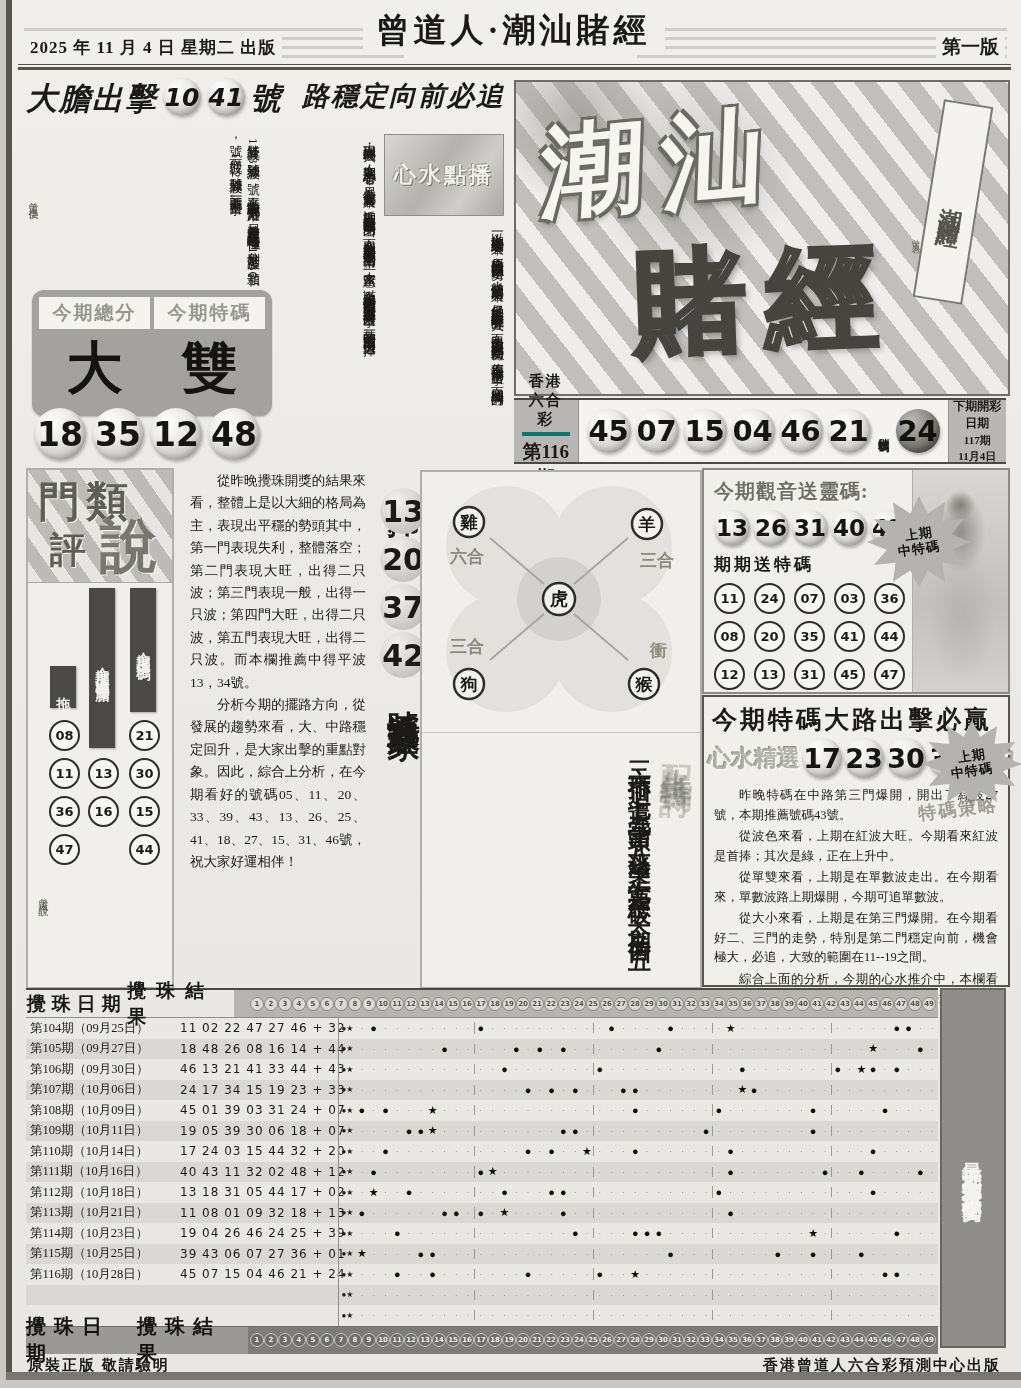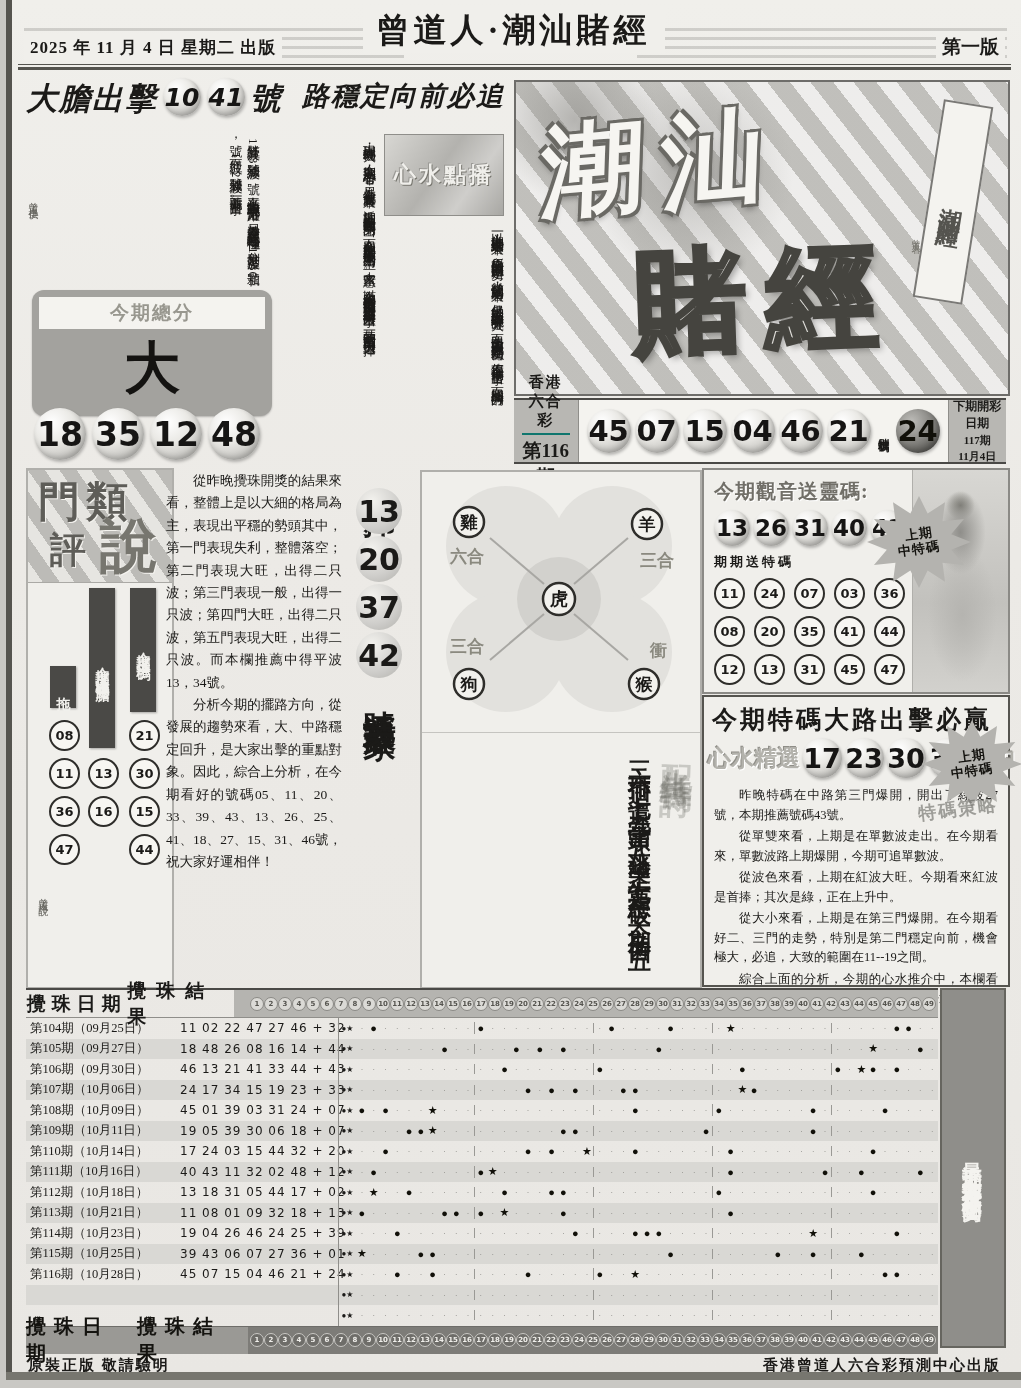--- a/index.html
+++ b/index.html
@@ -66,21 +66,21 @@
     text-shadow:3px 3px 0 #6a6964,-3px -3px 0 #6a6964,3px -3px 0 #6a6964,-3px 3px 0 #6a6964,0 5px 6px rgba(0,0,0,.35);white-space:nowrap;}
   .mh-du{font-size:112px;font-weight:bold;color:#dcdbd7;letter-spacing:20px;transform:rotate(-2deg);white-space:nowrap;
     -webkit-text-stroke:4px #45443f;
     text-shadow:0 0 2px #45443f,4px 4px 6px rgba(0,0,0,.3);}
   .mh-side{background:#f4f3ef;border:2px solid #7a7976;transform:rotate(9deg);display:flex;align-items:center;justify-content:center;}
   .mh-side span{writing-mode:vertical-rl;font-size:23px;font-weight:bold;letter-spacing:6px;color:#55544f;}
   .mh-author{writing-mode:vertical-rl;font-size:9px;color:#77766f;letter-spacing:2px;}
   
   .result-strip{display:flex;align-items:stretch;background:#b8b7b3;border-top:2px solid #4a4946;border-bottom:2px solid #4a4946;}
   .rs-org{width:102px;display:flex;flex-direction:column;justify-content:center;text-align:center;}
-  .rs-org .l1{font-size:15px;font-weight:bold;letter-spacing:2px;border-bottom:2px solid #0f766e;padding-bottom:3px;margin:0 8px 3px;}
+  .rs-org .l1{font-size:15px;font-weight:bold;letter-spacing:2px;border-bottom:4px solid #0f766e;padding-bottom:3px;margin:0 8px 3px;}
   .rs-org .l2{font-size:19px;font-weight:bold;}
   .rs-balls{flex:1;background:#f4f3ef;display:flex;align-items:center;gap:5px;padding:0 8px;border-left:1px solid #8f8e8a;border-right:1px solid #8f8e8a;}
   .rs-sp{writing-mode:vertical-rl;font-size:11px;font-weight:bold;line-height:1;letter-spacing:1px;margin:0 2px;}
   .rs-next{width:92px;display:flex;flex-direction:column;justify-content:center;text-align:center;gap:1px;}
   .rs-next .n1{font-size:12px;font-weight:bold;}
   .rs-next .n2{font-size:11px;font-weight:bold;}
   
   .panel{border:2px solid #b0afab;background:#f0efeb;}
   
   .cat-header{background:repeating-linear-gradient(55deg,#e6e5e1 0 12px,#bcbbb7 12px 26px);border-bottom:1px solid #aaa9a5;overflow:hidden;}
@@ -95,21 +95,21 @@
   .ma-headline{display:flex;flex-direction:column;align-items:center;gap:4px;}
   .ma-hl-ch{writing-mode:vertical-rl;font-size:33px;font-weight:bold;letter-spacing:4px;line-height:1;}
   .ma-ball{width:46px;height:46px;border-radius:50%;background:radial-gradient(circle at 35% 28%,#f3f2ee,#cfcecb 60%,#b1b0ac);display:flex;align-items:center;justify-content:center;
     font-family:"DejaVu Sans",sans-serif;font-size:30px;font-weight:bold;margin:2px 0;}
   
   .zp-poem{border-top:1px solid #c5c4c0;}
   .poem-col{font-size:23px;font-weight:bold;letter-spacing:7px;line-height:1.1;margin:0 11px;}
   .zp-watermark{writing-mode:vertical-rl;font-size:32px;font-weight:bold;color:rgba(110,109,103,.30);letter-spacing:4px;transform:rotate(2deg);}
   
   .gp-title{font-size:20px;font-weight:bold;color:#716f68;letter-spacing:1px;text-shadow:1px 1px 0 #fff;}
-  .gp-sub{font-size:13px;font-weight:bold;letter-spacing:3px;margin:7px 0 0;}
+  .gp-sub{font-size:17px;font-weight:bold;letter-spacing:3px;margin:7px 0 0;}
   .gp-img{background:
       radial-gradient(ellipse 36px 60px at 50% 28%,#8f8e8a,rgba(143,142,138,0) 70%),
       radial-gradient(ellipse 46px 90px at 52% 65%,#b5b4b0,rgba(181,180,176,0) 75%),
       radial-gradient(circle 18px at 50% 16%,#77766f,rgba(119,118,111,0) 80%),
       linear-gradient(180deg,#d8d7d3,#c2c1bd 60%,#d2d1cd);
     border-left:1px solid #b0afab;}
   .starburst{
     background:#b4b3af;
     clip-path:polygon(100% 50%,80.9% 58.3%,93.3% 75%,72.6% 72.6%,75% 93.3%,58.3% 80.9%,50% 100%,41.7% 80.9%,25% 93.3%,27.4% 72.6%,6.7% 75%,19.1% 58.3%,0% 50%,19.1% 41.7%,6.7% 25%,27.4% 27.4%,25% 6.7%,41.7% 19.1%,50% 0%,58.3% 19.1%,75% 6.7%,72.6% 27.4%,93.3% 25%,80.9% 41.7%);
     display:flex;flex-direction:column;align-items:center;justify-content:center;
@@ -179,20 +179,24 @@
       </div>
       <div class="abs vtext lead-col" style="right:130px;top:0;width:108px;height:324px;">表現則較為大旺，今期則要小心看帶，另外在色波方面看來，近期的三波走勢反復向旺勢頭開出，而在今期的走勢則以三波作平均開出為主，大家留意。以上面的分析得出今期的擺路走勢可着重往細路方向來出擊，其中的第一門和第五門可大力追捧</div>
 
       <div class="abs vtext lead-col" style="left:14px;top:0;width:222px;height:146px;">勝算紅波13號和綠波33號，在平特方向的表現都十分活躍，另外還有四只號碼心水較為極佳，分別是藍波15號和36號，而紅波13號和綠波27號亦要一齊出擊。</div>
       <div class="abs vtext byline-tiny" style="left:0;top:60px;height:90px;">曾道人提供</div>
       <div class="abs scoreboard" style="left:6px;top:156px;width:226px;height:112px;">
         <div class="sb-cell">
           <div class="sb-head">今期總分</div>
           <div class="sb-val">大</div>
         </div>
+        <div class="sb-cell">
+          <div class="sb-head">今期特碼</div>
+          <div class="sb-val">雙</div>
+        </div>
       </div>
       <div class="abs ballrow" style="left:8px;top:274px;">
           <span class="ball b52">18</span>
           <span class="ball b52">35</span>
           <span class="ball b52">12</span>
           <span class="ball b52">48</span>
         </div>
     </div>
   </div>
 
@@ -251,21 +255,21 @@
       </div>
     <div class="abs" style="left:21px;top:250px;display:flex;flex-direction:column;gap:7px;">
         <span class="num-circle">08</span>
         <span class="num-circle">11</span>
         <span class="num-circle">36</span>
         <span class="num-circle">47</span>
       </div>
     <div class="abs vtext byline-tiny" style="left:8px;top:420px;height:80px;">曾道人評說</div>
   </div>
 
-  <div class="abs" style="left:160px;top:470px;width:238px;height:515px;display:flex;gap:12px;">
+  <div class="abs" style="left:184px;top:470px;width:238px;height:515px;display:flex;gap:12px;">
     <div class="ma-body" style="width:176px;">
       <p>從昨晚攪珠開獎的結果來看，整體上是以大細的格局為主，表現出平穩的勢頭其中，第一門表現失利，整體落空；第二門表現大旺，出得二只波；第三門表現一般，出得一只波；第四門大旺，出得二只波，第五門表現大旺，出得二只波。而本欄推薦中得平波13，34號。</p>
       <p>分析今期的擺路方向，從發展的趨勢來看，大、中路穩定回升，是大家出擊的重點對象。因此，綜合上分析，在今期看好的號碼05、11、20、33、39、43、13、26、25、41、18、27、15、31、46號，祝大家好運相伴！</p>
     </div>
     <div class="ma-headline" style="flex:1;">
       <span class="ma-hl-ch">今期捧</span>
       <span id="ma-balls">
           <div class="ma-ball">13</div>
           <div class="ma-ball">20</div>
           <div class="ma-ball">37</div>
@@ -370,22 +374,22 @@
         </span>
       <span class="sp-post">必中</span>
       <div class="abs starburst" style="right:-14px;top:-16px;width:100px;height:88px;">
         <span>上期</span>
         <span>中特碼</span>
       </div>
     </div>
     <div class="abs sp-stamp" style="right:10px;top:100px;">特碼策略</div>
     <div style="padding:8px 10px 0;">
         <p class="sp-para">昨晚特碼在中路第三門爆開，開出了綠波27號，本期推薦號碼43號。</p>
+        <p class="sp-para">從波色來看，上期在紅波大旺。今期看來紅波是首捧；其次是綠，正在上升中。</p>
         <p class="sp-para">從單雙來看，上期是在單數波走出。在今期看來，單數波路上期爆開，今期可追單數波。</p>
-        <p class="sp-para">從波色來看，上期在紅波大旺。今期看來紅波是首捧；其次是綠，正在上升中。</p>
         <p class="sp-para">從大小來看，上期是在第三門爆開。在今期看好二、三門的走勢，特別是第二門穩定向前，機會極大，必追，大致的範圍在11--19之間。</p>
         <p class="sp-para">綜合上面的分析，今期的心水推介中，本欄看好的號碼有13、27、30、45號，祝大家好運相伴。</p>
       </div>
   </div>
 
   <div class="abs" style="left:20px;top:988px;width:982px;height:362px;">
     <div class="abs rt-side" style="right:2px;top:0;width:62px;height:356px;">
       <span>最近十五期六合彩攪珠結果走勢圖</span>
     </div>
     <div class="abs" style="left:0;top:0;right:70px;">

